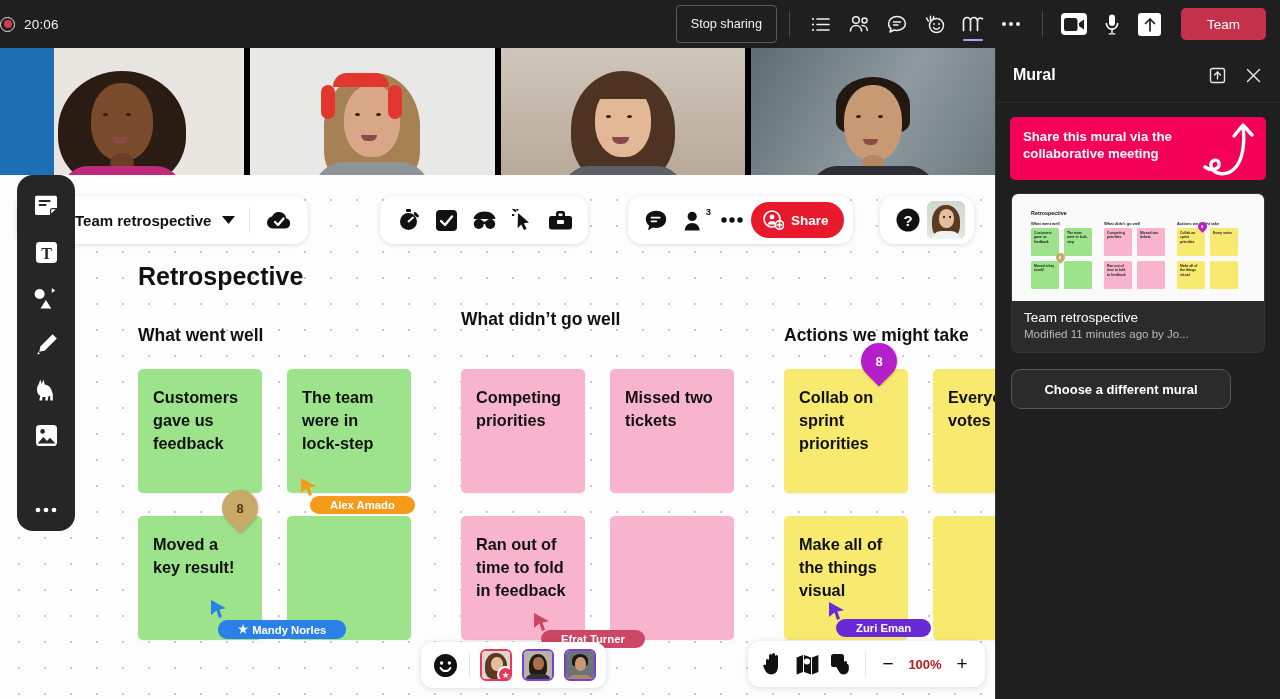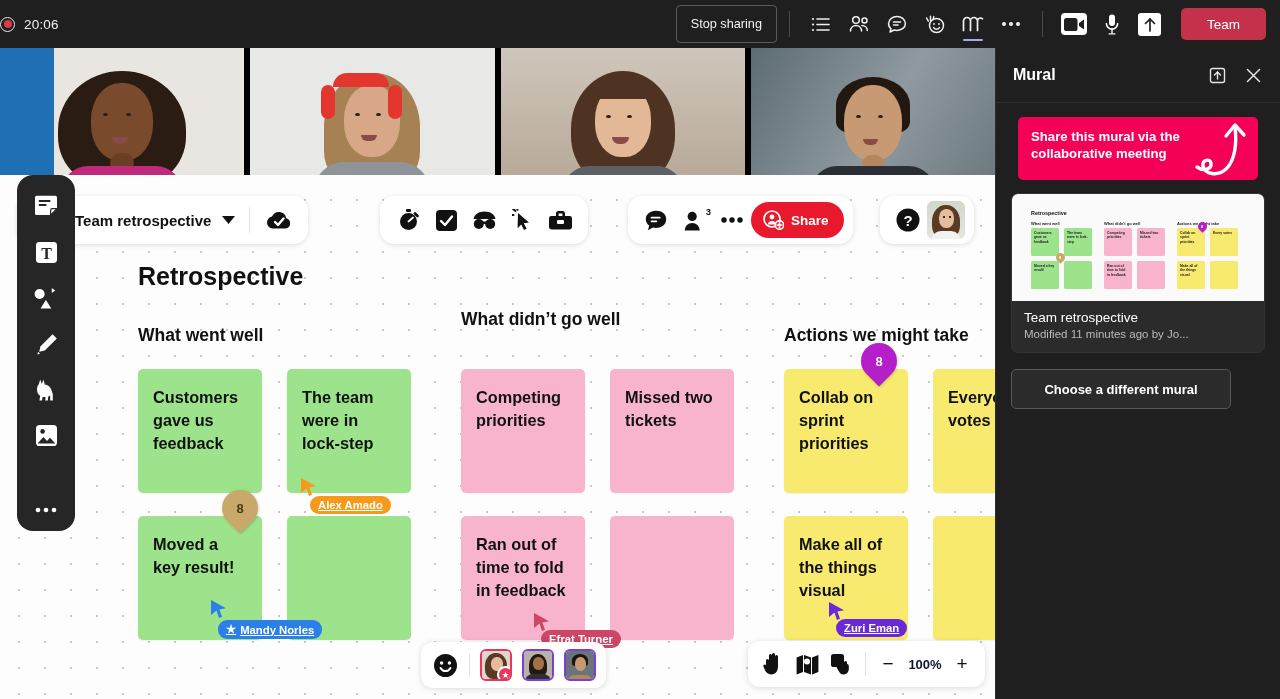--- a/index.html
+++ b/index.html
@@ -77,36 +77,36 @@
   .mp-head {
     height: 55px; display: flex; align-items: center; padding: 0 14px 0 17px;
     border-bottom: 1px solid #2d2d2d;
     gap: 34px;
   }
   .mp-title { color: #fff; font-size: 16px; font-weight: bold; }
   .mp-head-icons { margin-left: auto; display: flex; align-items: center; gap: 10px; }
   .mp-ico { width: 26px; height: 26px; display: flex; align-items: center; justify-content: center;
             color: #e6e6e6; cursor: pointer; }
   .promo {
-    margin: 14px 22px 0; background: #f50057; border-radius: 5px; height: 63px;
+    margin: 14px 14px 0; background: #f50057; border-radius: 5px; height: 63px;
     padding: 11px 13px; position: relative; overflow: hidden;
   }
   .promo-text { color: #fff; font-size: 13.2px; font-weight: bold; line-height: 17px; width: 165px; }
   .promo-arrow { position: absolute; right: 6px; top: 4px; }
   .mural-card {
     margin: 13px 15px 0; background: #2b2b2b; border-radius: 7px; overflow: hidden;
     cursor: pointer; border: 1px solid #333;
   }
   .card-thumb { height: 107px; background: #fafafa; position: relative; overflow: hidden; }
   .card-meta { padding: 9px 12px 12px; }
   .card-title { color: #fff; font-size: 13.5px; margin-bottom: 3px; }
   .card-sub { color: #b9b9b9; font-size: 11.5px; }
   .choose-btn {
     display: block; margin: 16px 15px 0; width: 220px; height: 40px;
-    background: #2b2b2b; border: 1px solid #585858; border-radius: 5px;
+    background: #2b2b2b; border: 1px solid #585858; border-radius: 10px;
     color: #fff; font-size: 13px; font-weight: bold; font-family: inherit; cursor: pointer;
   }
 
   
   .tb-title { position: absolute; left: 19px; top: 16px; font-size: 5.4px; font-weight: bold; color: #111; }
   .tb-col { position: absolute; top: 27px; font-size: 4px; color: #222; font-weight: bold; }
   .tb-note { position: absolute; border-radius: 1.6px; font-size: 3.4px; color: #1c1c1c;
              padding: 3px 3px; line-height: 4.4px; font-weight: bold; }
   .tb-pin { position: absolute; width: 9px; height: 9px; border-radius: 50% 50% 50% 0;
             transform: rotate(-45deg); display:flex; align-items:center; justify-content:center; }
@@ -162,36 +162,36 @@
   }
   .vote-pin {
     position: absolute; width: 36px; height: 36px; border-radius: 50% 50% 50% 0;
     transform: rotate(-45deg); display: flex; align-items: center; justify-content: center;
     box-shadow: 0 1px 3px rgba(0,0,0,.2);
   }
   .vote-pin span { transform: rotate(45deg); font-size: 13px; font-weight: bold; }
 
   .cursor-grp { position: absolute; }
   .cur-name {
-    position: absolute; white-space: nowrap; border-radius: 9px; padding: 3px 8px;
-    font-size: 11.3px; font-weight: bold; color: #fff; display: flex; align-items: center; gap: 4px; text-decoration: underline;
+    position: absolute; white-space: nowrap; border-radius: 9px; padding: 3px 20px;
+    font-size: 11.3px; font-weight: bold; color: #fff; display: flex; align-items: center; gap: 4px;
   }
 
   
   .bottom-pill {
     position: absolute; background: #fff; border-radius: 12px;
     box-shadow: 0 1px 6px rgba(0,0,0,.14); display: flex; align-items: center;
   }
   .pavatar { width: 32px; height: 32px; border-radius: 6px; overflow: hidden; position: relative; cursor: pointer; }
   .pa-star {
     position: absolute; right: -4px; bottom: -4px; width: 17px; height: 17px; border-radius: 50%;
     background: #e8365c; display: flex; align-items: center; justify-content: center;
     color: #fff; font-size: 9px; border: 2px solid #fff;
   }
-  .zoom-lvl { font-size: 13px; font-weight: bold; color: #0f172a; width: 44px; text-align: center; }
+  .zoom-lvl { font-size: 13px; font-weight: bold; color: #b91c1c; width: 44px; text-align: center; }
   .zbtn { width: 30px; height: 34px; display: flex; align-items: center; justify-content: center;
           cursor: pointer; color: #111; font-size: 19px; }
 </style>
 </head>
 <body>
 
 <div id="root">
 
   <div class="meet-bar">
     <div class="rec-wrap">

